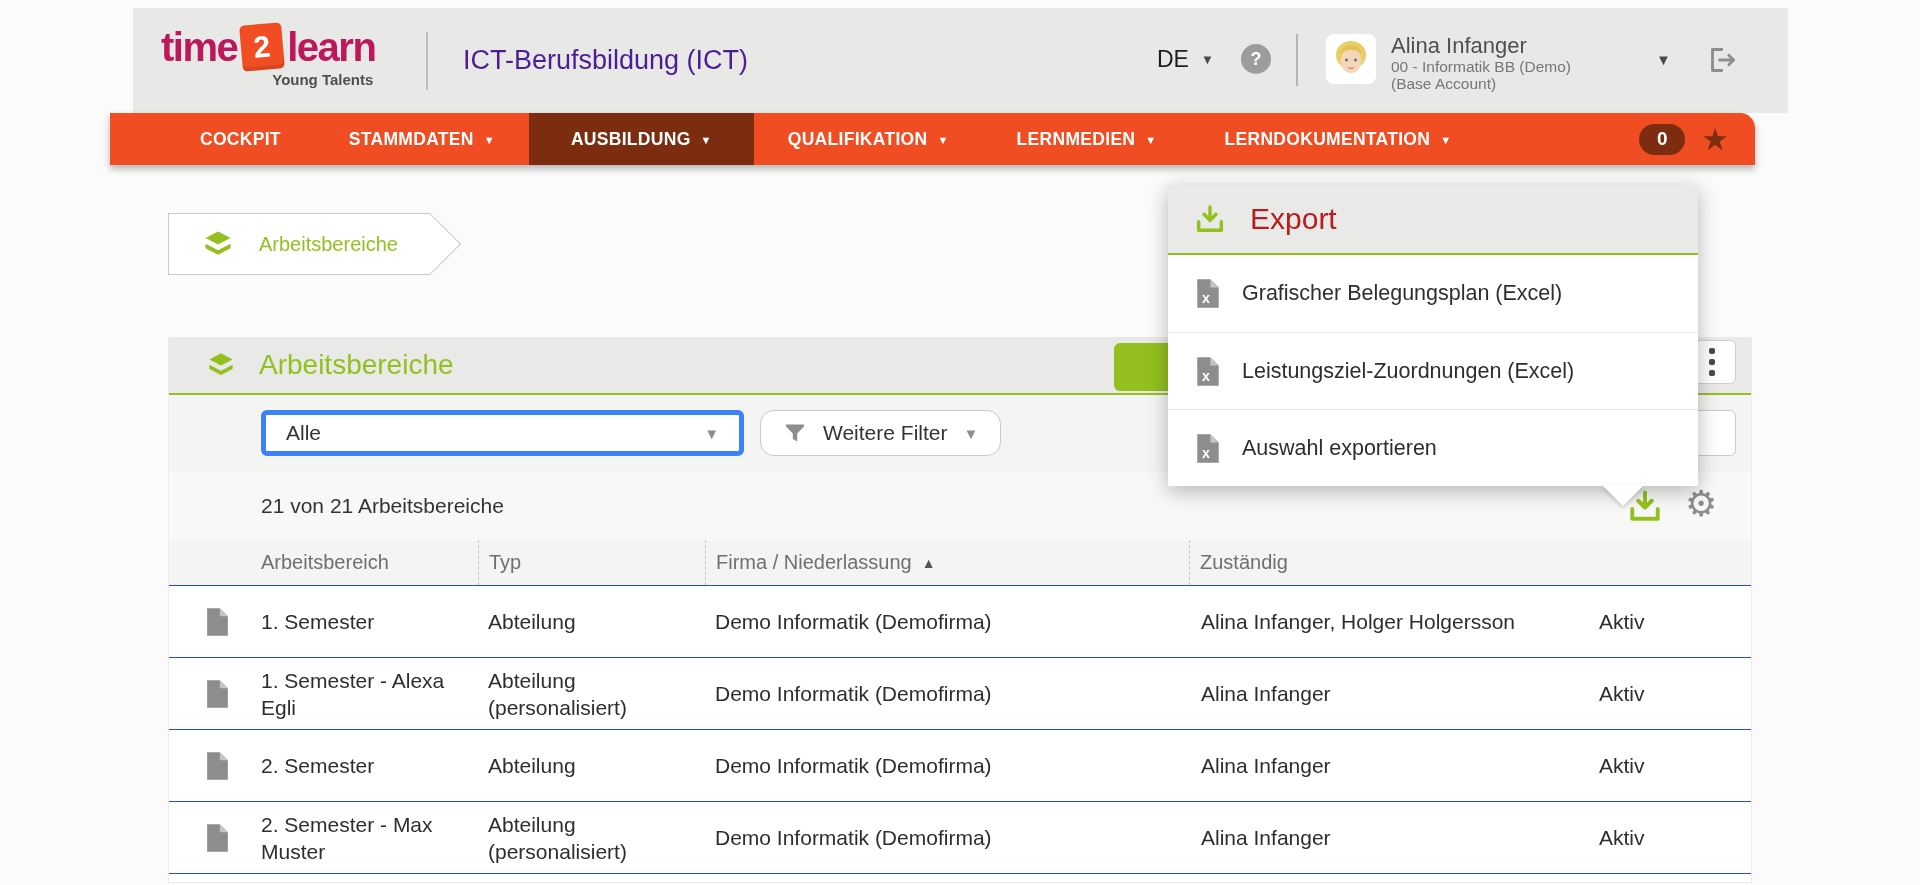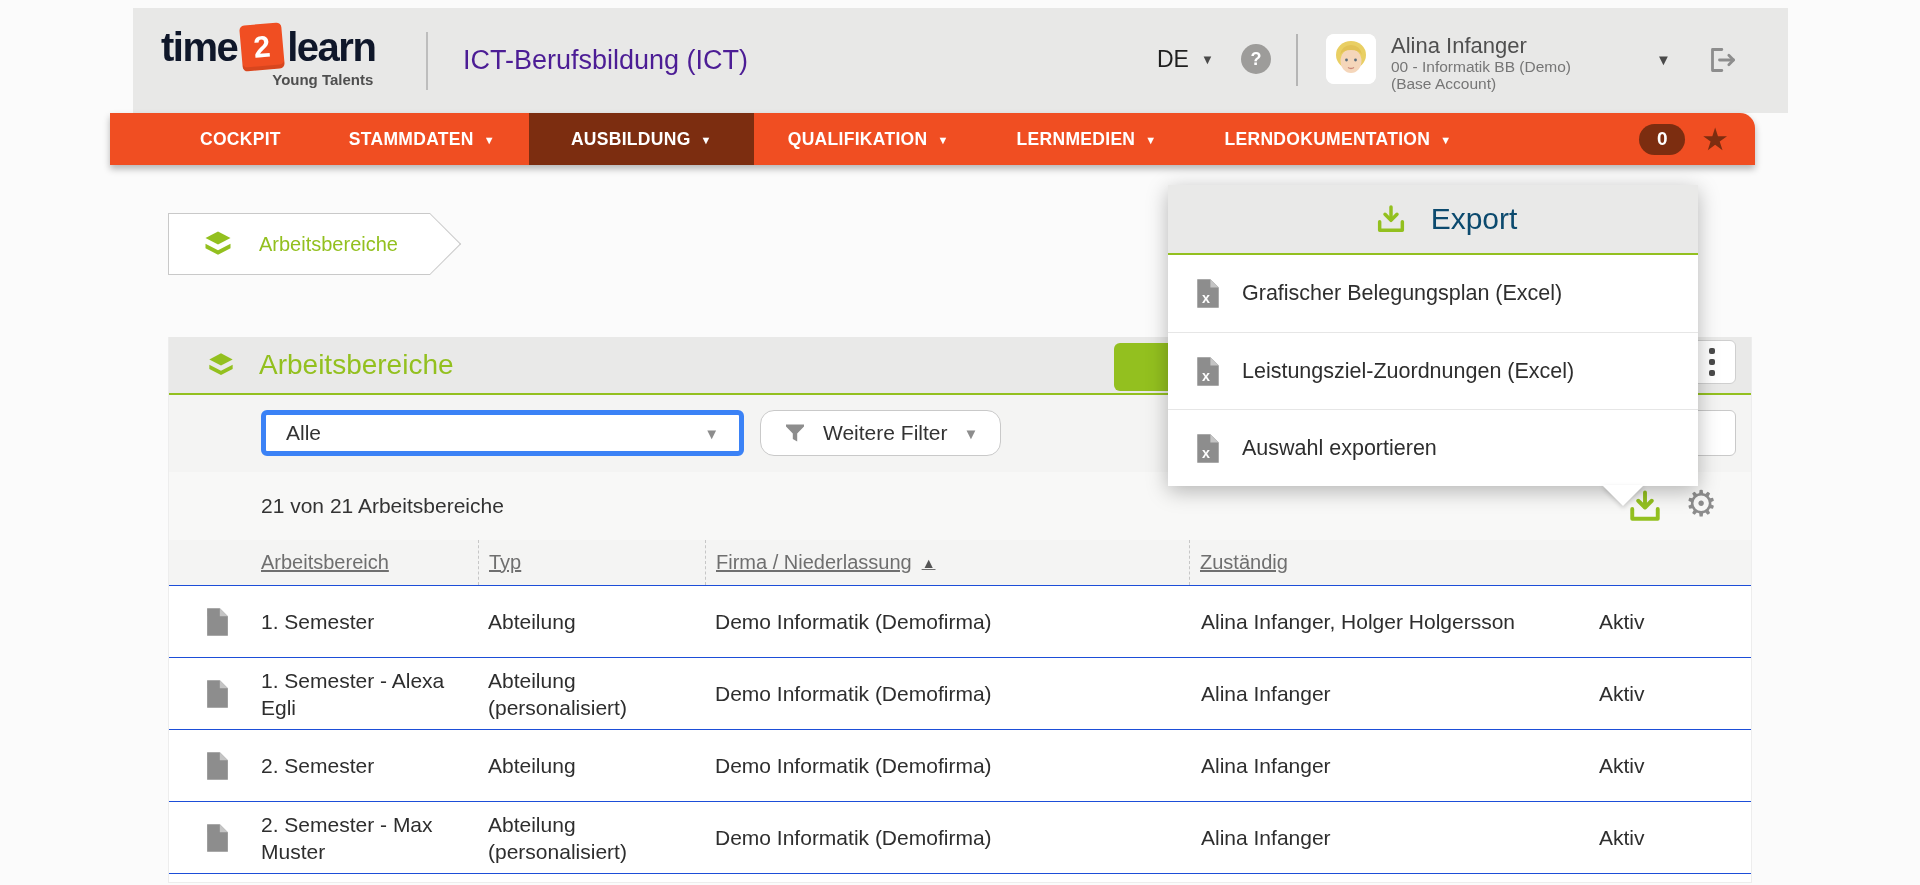--- a/index.html
+++ b/index.html
@@ -4,21 +4,21 @@
 <style>
   * { box-sizing: border-box; margin: 0; padding: 0; }
   html,body { width:1920px; height:885px; }
   body { font-family:"Liberation Sans", sans-serif; background:#fbfbfb; }
   .stage { position:relative; width:1920px; height:885px; overflow:hidden; background:#fbfbfb; }
 
   
   .app-header { position:absolute; left:133px; top:8px; width:1655px; height:105px; background:#e8e8e7; }
   .logo { position:absolute; left:28px; top:16px; cursor:pointer; }
   .logo-row { display:flex; align-items:center; }
-  .logo-time,.logo-learn { font-size:40px; font-weight:700; color:#0f172a; letter-spacing:-1.5px; }
+  .logo-time,.logo-learn { font-size:40px; font-weight:700; color:#be185d; letter-spacing:-1.5px; }
   .logo-2 { width:42px; height:46px; background:#f04e22; color:#fff; font-size:30px; font-weight:700;
             display:flex; align-items:center; justify-content:center; border-radius:5px;
             transform:rotate(-5deg); margin:0 4px; box-shadow:inset 0 -4px 0 rgba(0,0,0,.10); }
   .logo-tagline { font-size:15px; font-weight:700; color:#4f4f4f; text-align:right; padding-right:2px; margin-top:1px; }
   .header-divider { position:absolute; left:293px; top:24px; width:2px; height:58px; background:#bdbdbd; }
   .app-title { position:absolute; left:330px; top:37px; font-size:27px; color:#4c1d95; }
   .lang { position:absolute; left:1024px; top:38px; display:flex; align-items:center; gap:12px;
           font-size:23px; color:#1f1f1f; cursor:pointer; }
   .caret { font-size:13px; color:#4a4a4a; line-height:1; }
   .help { position:absolute; left:1108px; top:36px; width:30px; height:30px; border-radius:50%;
@@ -77,38 +77,38 @@
                 border:1px solid #c9c9c9; border-radius:6px; }
 
   .count-row { height:68px; background:#f8f8f7; position:relative; display:flex; align-items:center;
                padding-left:92px; font-size:21px; color:#333; }
   .dl-btn { position:absolute; left:1458px; top:16px; width:38px; height:38px; cursor:pointer; }
   .gear-btn { position:absolute; left:1516px; top:7px; font-size:36px; color:#8d8d8d;
               font-family:"DejaVu Sans", sans-serif; cursor:pointer; line-height:1.4; }
 
   .thead { display:grid; grid-template-columns:309px 227px 484px 397px 1fr; height:45px; background:#f4f4f3;
            color:#6f6f6f; font-size:20px; }
-  .th { display:flex; align-items:center; padding-left:10px; border-left:1px dashed #c6c6c6; cursor:pointer;text-decoration:underline; }
+  .th { display:flex; align-items:center; padding-left:10px; border-left:1px dashed #c6c6c6; cursor:pointer; }
   .th.first { border-left:none; padding-left:92px; }
   .sort-arrow { font-size:14px; color:#555; margin-left:10px; }
 
   .t-row { display:grid; grid-template-columns:92px 217px 227px 484px 397px 1fr; min-height:72px;
            border-top:1px solid #1d4ed8; background:#fff; font-size:21px; color:#2e2e2e; line-height:27px; cursor:pointer; }
   .td { display:flex; align-items:center; padding-right:30px; }
   .td.icon-cell { padding-left:37px; padding-right:0; }
   .td.c-typ,.td.c-firma { padding-left:10px; }
   .td.c-resp { padding-left:12px; }
   .td.c-status { padding-left:13px; }
   .t-row.partial { min-height:9px; height:9px; }
 
   
   .export-menu { position:absolute; left:1168px; top:185px; width:530px; background:#fff;
                  box-shadow:0 5px 20px rgba(0,0,0,.28); z-index:20; }
   .export-head { height:70px; background:#e9e9e8; border-bottom:2px solid #93c01f; display:flex;
-                 align-items:center; padding-left:26px; gap:24px; font-size:30px; color:#0c4a6e;justify-content:center; }
+                 align-items:center; padding-left:26px; gap:24px; font-size:30px; color:#b91c1c; }
   .export-item { height:77px; display:flex; align-items:center; padding-left:28px; gap:22px;
                  font-size:21.5px; color:#2e2e2e; cursor:pointer; background:#fff; }
   .export-item + .export-item { border-top:1px solid #e6e6e6; }
   .export-pointer { position:absolute; bottom:-20px; left:434px; width:0; height:0;
                  border-left:21px solid transparent; border-right:21px solid transparent;
                  border-top:21px solid #fff; filter:drop-shadow(0 2px 2px rgba(0,0,0,.18)); }
   svg { display:block; }
 </style>
 </head>
 <body>

